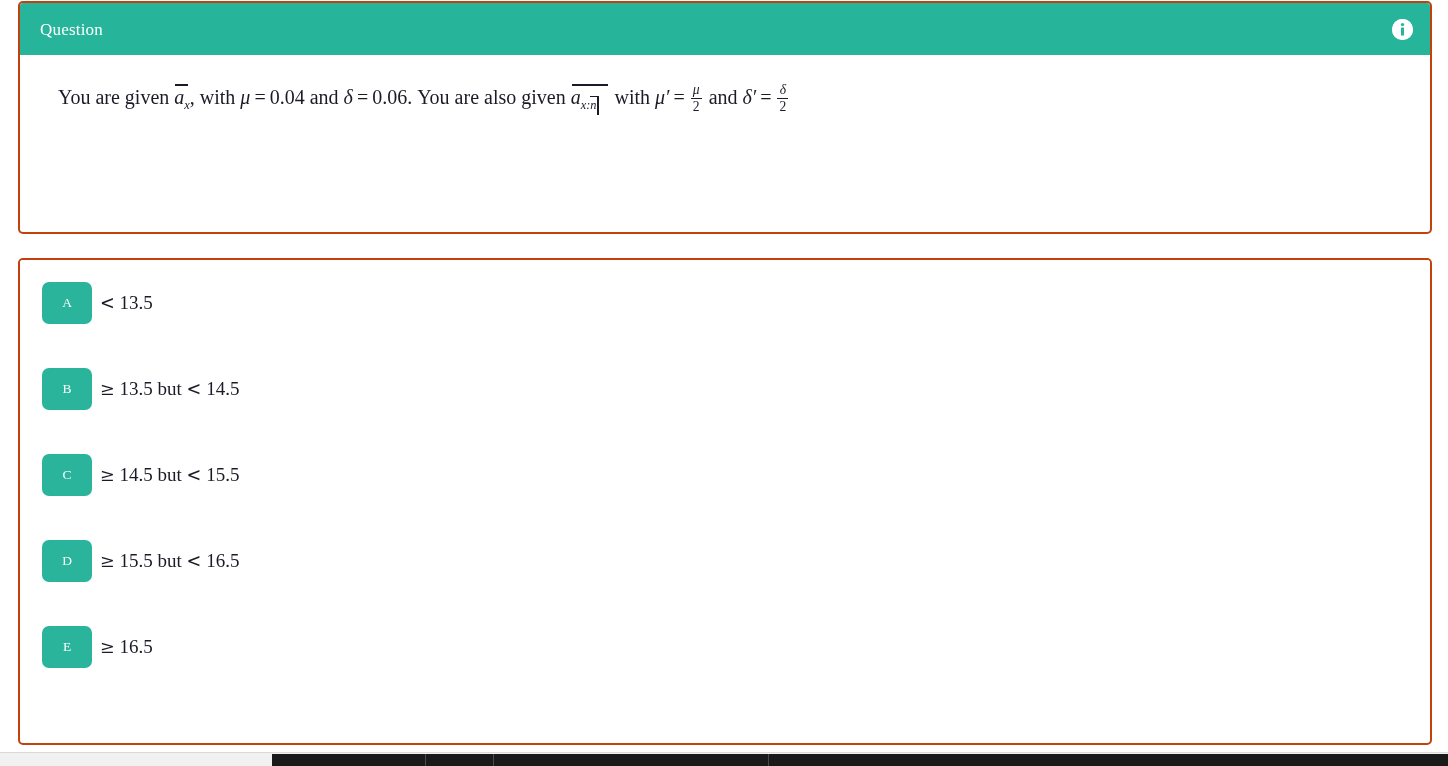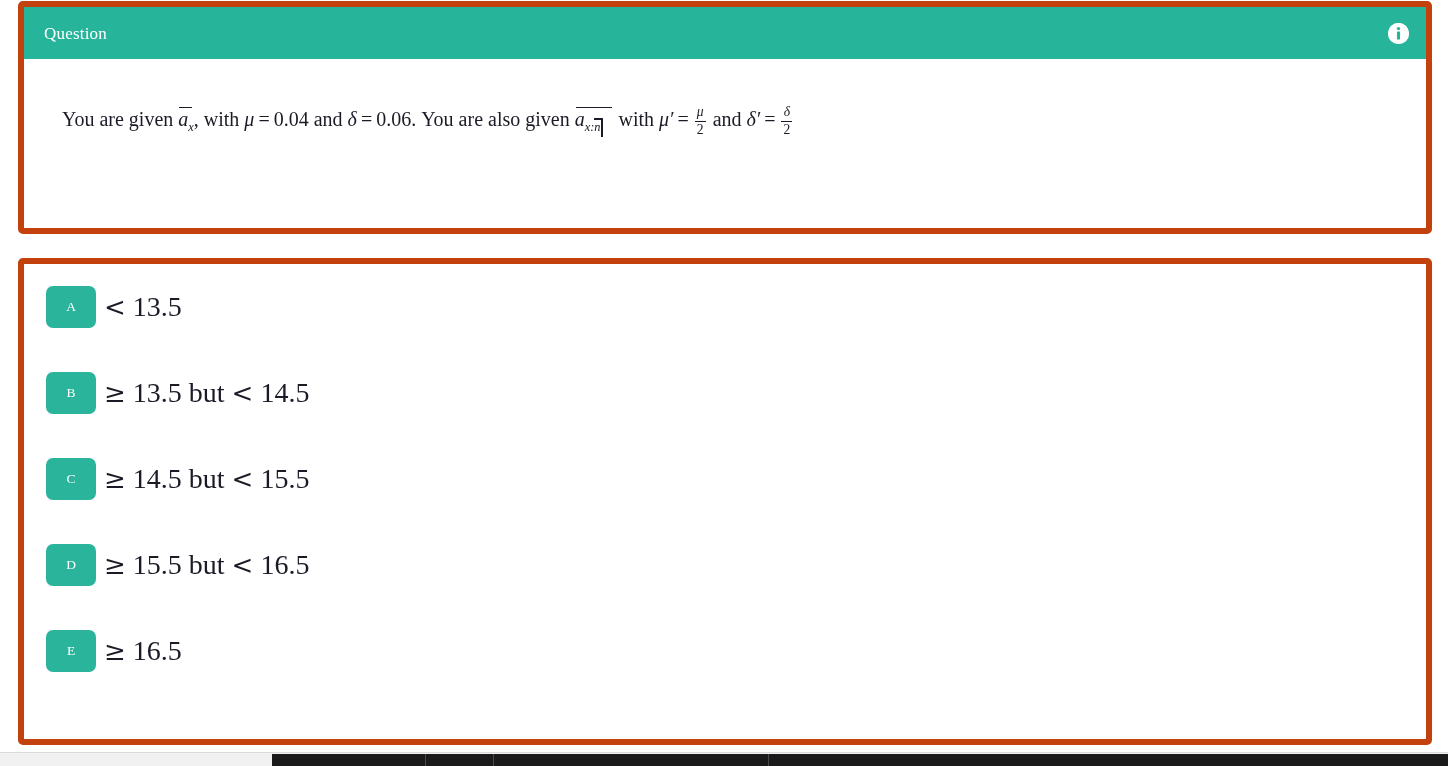--- a/index.html
+++ b/index.html
@@ -19,21 +19,21 @@
     background: #ffffff;
     box-sizing: border-box;
   }
 
   
   .card {
     position: absolute;
     left: 18px;
     width: 1414px;
     background: #ffffff;
-    border: 6px solid #c2410c;
+    border: 2px solid #c2410c;
     border-radius: 5px;
     box-sizing: border-box;
     overflow: hidden;
   }
 
   .card-header {
     height: 52px;
     background: #26b49a;
     display: flex;
     align-items: center;
@@ -89,21 +89,20 @@
   .mn { font-family: Liberation Serif, serif; font-style: normal; }
   .mo { font-family: "Liberation Serif", serif; font-style: normal; padding: 0 4px; }
   .mtext { font-family: "Liberation Serif", serif; font-style: normal; margin-top: 28px; }
 
   
   .abar {
     position: relative;
     display: inline-block;
     font-style: italic;
     font-family: "Liberation Serif", serif;
-    margin-top: 19px;
   }
   .abar > .bar {
     position: absolute;
     left: 1px;
     right: 2px;
     top: 0.04em;
     height: 1.3px;
     background: #1b1b27;
   }
   .sub {
@@ -189,21 +188,21 @@
     font-family: "Liberation Serif", serif;
     font-size: 13.5px;
     line-height: 1;
     flex: 0 0 auto;
     cursor: pointer;
   }
 
   .answer-text {
     margin-left: 8px;
     font-family: "Liberation Serif", serif;
-    font-size: 28px;
+    font-size: 19px;
     color: #1b1b27;
     white-space: nowrap;
   }
 
   
   .rel { font-family: "DejaVu Serif", serif; font-size: 0.93em; }
 
   
   #bottom-scrollbar {
     position: absolute;

